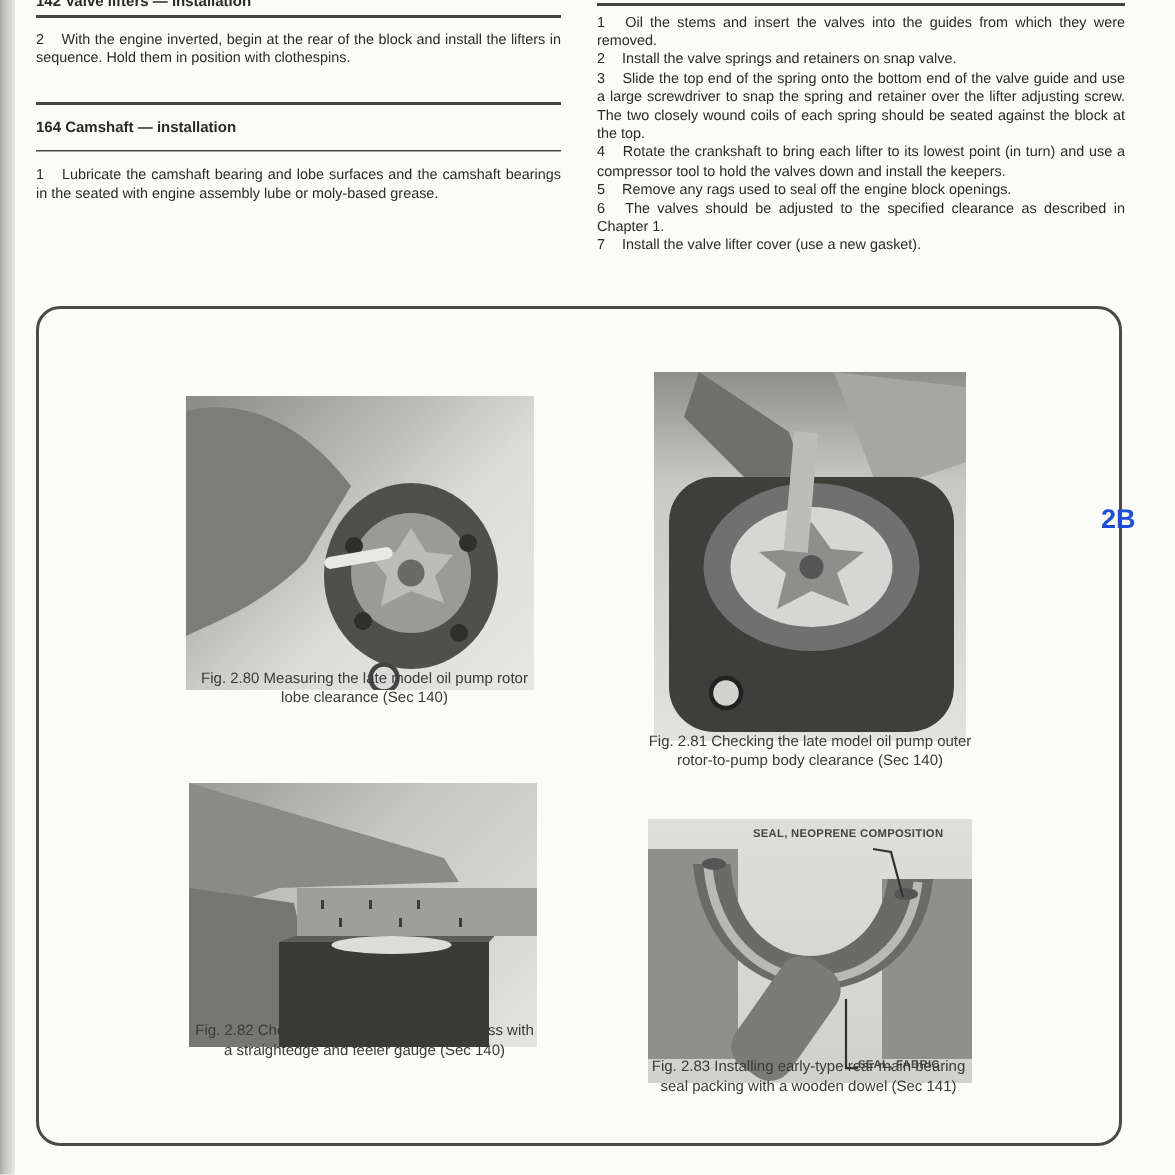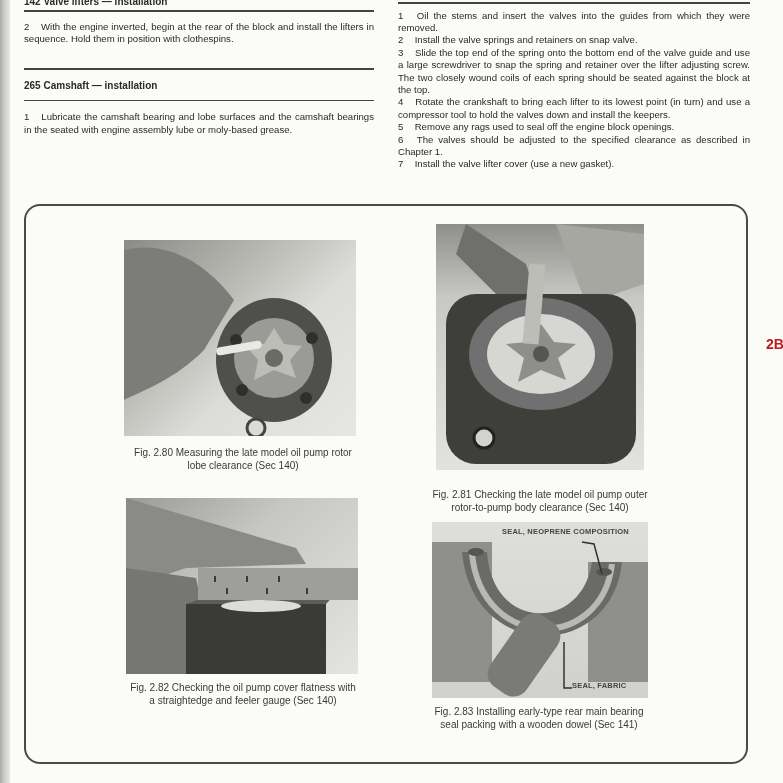--- a/index.html
+++ b/index.html
@@ -20,44 +20,45 @@
   .rule { height:1.5px; background:#444; margin:0; }
   .para { margin:0; }
   .para .num { display:inline-block; width:14px; }
   .frame {
     position:absolute; left:24px; top:204px; width:724px; height:560px;
     border:2.5px solid #4a4a4a; border-radius:16px; box-sizing:border-box;
   }
   .photo {
     position:absolute; overflow:hidden;
     background:#c8c8c4;
+    margin-top:24px;
   }
   .caption {
     position:absolute; font-weight:normal; font-size:10px; line-height:12.5px;
     text-align:center; color:#3a3a3a;
   }
   .tab-marker {
-    position:absolute; left:766px; top:336px; font-weight:bold; font-size:14px; color:#b91c1c;
+    position:absolute; left:734px; top:336px; font-weight:bold; font-size:18px; color:#1d4ed8;
   }
   .label-overlay { position:absolute; font-size:7.5px; line-height:8.5px; color:#444; font-weight:bold; letter-spacing:0.2px; }
 </style>
 </head>
 <body>
 
 <div class="binding"></div>
 
 <div class="col col-left">
   <div class="sec-head" style="margin-top:-4px;">142  Valve lifters — installation</div>
   <div class="rule" style="margin-top:2px;"></div>
   <div style="height:9px;"></div>
   <p class="para"><span class="num">2</span> <span>With the engine inverted, begin at the rear of the block and install the lifters in sequence. Hold them in position with clothespins.</span></p>
   <div style="height:23px;"></div>
   <div class="rule"></div>
   <div style="height:10px;"></div>
-  <div class="sec-head">265  Camshaft — installation</div>
+  <div class="sec-head">164  Camshaft — installation</div>
   <div style="height:8px;"></div>
   <div class="rule"></div>
   <div style="height:10px;"></div>
   <p class="para"><span class="num">1</span> <span>Lubricate the camshaft bearing and lobe surfaces and the camshaft bearings in the seated with engine assembly lube or moly-based grease.</span></p>
 </div>
 
 <div class="col col-right">
   <div class="rule" style="margin-top:2px;"></div>
   <div style="height:6px;"></div>
   <p class="para"><span class="num">1</span> <span>Oil the stems and insert the valves into the guides from which they were removed.</span></p>

